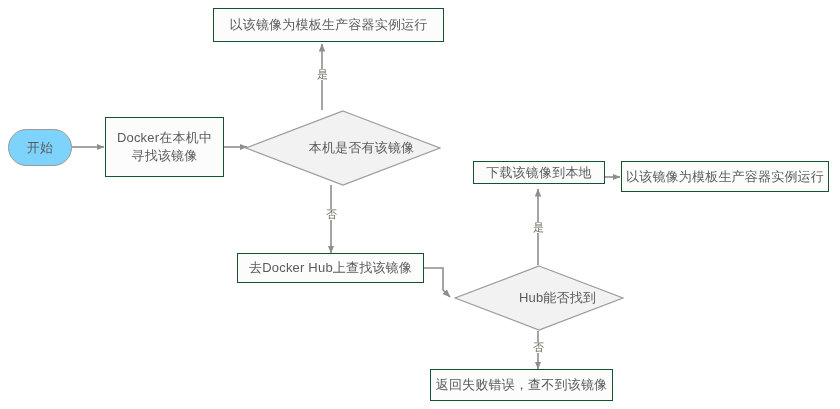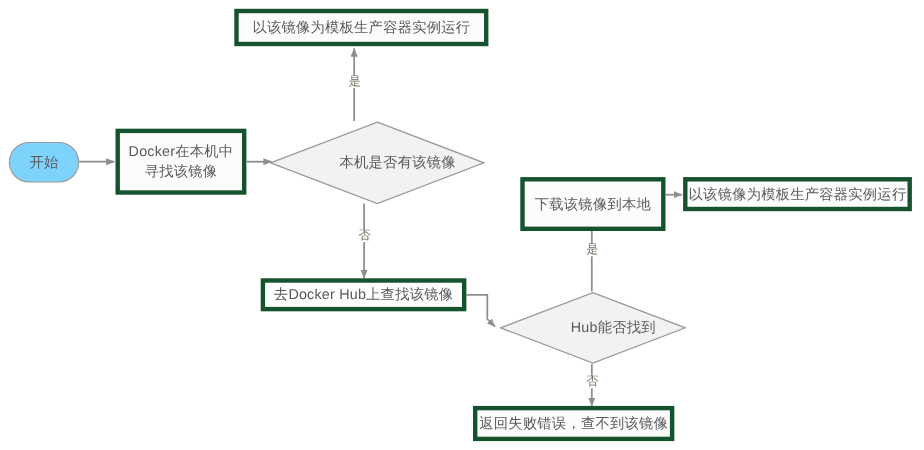--- a/index.html
+++ b/index.html
@@ -33,21 +33,21 @@
     text-align: center;
     color: #5a5a5a;
     font-size: 13px;
     line-height: 1.35;
     letter-spacing: 0.2px;
     white-space: pre-line;
     z-index: 2;
   }
   .node.process {
     background: #fcfcfc;
-    border: 4px solid #14532d;
+    border: 1px solid #14532d;
   }
   .node.terminator {
     background: #7dd3fc;
     border: 1px solid #9a9a9a;
     border-radius: 22px;
   }
   .node.decision {
     background: transparent;
     border: none;
   }
@@ -128,21 +128,21 @@
     <span>去Docker Hub上查找该镜像</span>
   </div>
 
   <div class="node decision" style="left:454px; top:265px; width:170px; height:66px;">
     <svg class="dshape" viewBox="0 0 170 66" preserveAspectRatio="none">
       <polygon points="85,1 169,33 85,65 1,33" fill="#f2f2f2" stroke="#9a9a9a" stroke-width="1.2"></polygon>
     </svg>
     <span class="dlabel">Hub能否找到</span>
   </div>
 
-  <div class="node process" style="left:473px; top:161px; width:132px; height:49px;align-items:center;">
+  <div class="node process" style="left:473px; top:161px; width:132px; height:23px;align-items:center;">
     <span>下载该镜像到本地</span>
   </div>
 
   <div class="node process" style="left:621px; top:161px; width:208px; height:31px;">
     <span>以该镜像为模板生产容器实例运行</span>
   </div>
 
   <div class="node process" style="left:430px; top:369px; width:183px; height:32px;">
     <span>返回失败错误，查不到该镜像</span>
   </div>

